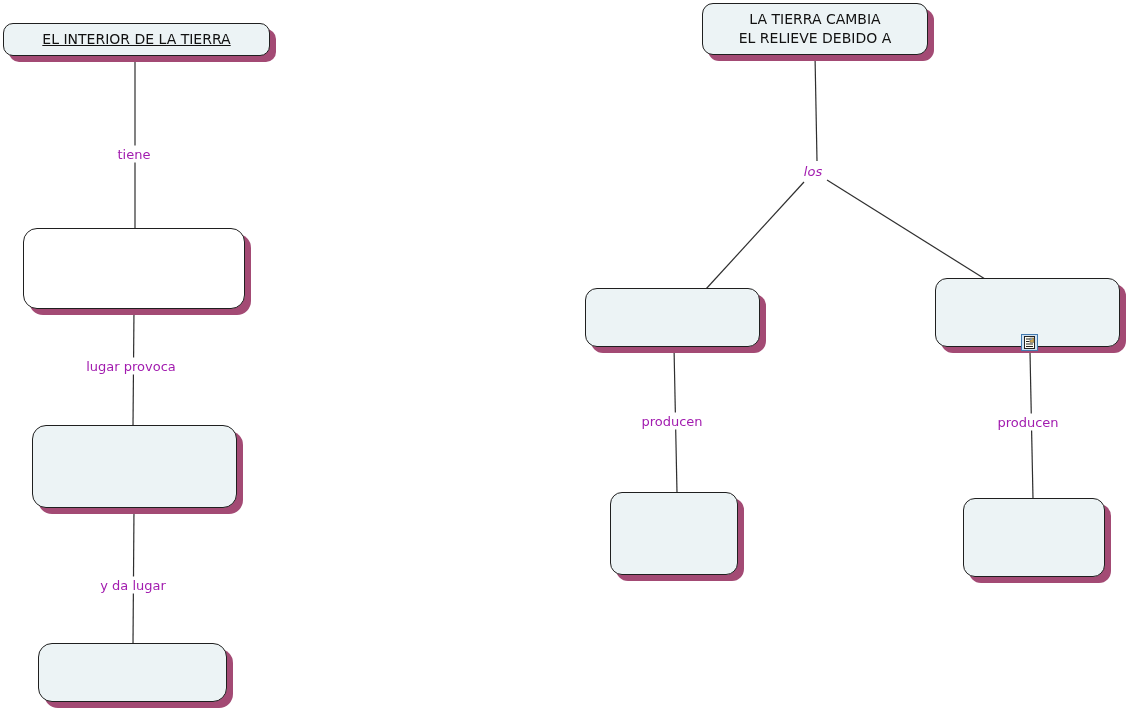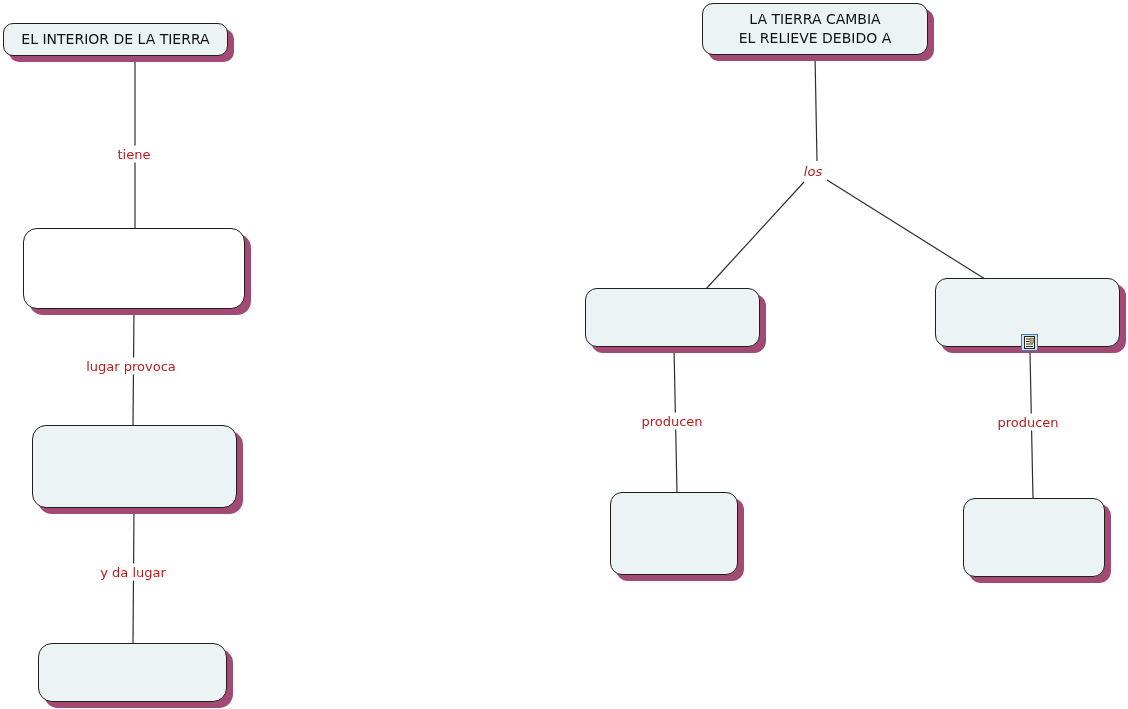--- a/index.html
+++ b/index.html
@@ -24,42 +24,42 @@
     white-space:pre-line;
     line-height:1.35;
     padding:14px 6px;
   }
   .node.white{background:#ffffff;}
   .linklabel{
     position:absolute;
     transform:translate(-50%,-50%);
     background:#ffffff;
     padding:1px 4px;
-    font-size:13px;color:#b91c1c;
+    font-size:13px;color:#a21caf;
     white-space:nowrap;
   }
   .resicon{
     position:absolute;
     width:17px;height:17px;
     cursor:pointer;
   }
   
-  #ln1{left:3px;top:23px;width:225px;height:33px;border-radius:10px;}
+  #ln1{left:3px;top:23px;width:267px;height:33px;border-radius:10px;text-decoration:underline;}
   #ln2{left:23px;top:228px;width:222px;height:81px;}
   #ln3{left:32px;top:425px;width:205px;height:83px;}
   #ln4{left:38px;top:643px;width:189px;height:59px;}
   #rn1{left:702px;top:3px;width:226px;height:52px;border-radius:11px;}
   #rn2{left:585px;top:288px;width:175px;height:59px;border-radius:12px;}
   #rn3{left:935px;top:278px;width:185px;height:69px;border-radius:12px;}
   #rn4{left:610px;top:492px;width:128px;height:83px;border-radius:12px;}
   #rn5{left:963px;top:498px;width:142px;height:79px;border-radius:12px;}
   
   #ll-tiene{left:134px;top:154px;}
   #ll-esto{left:131px;top:366px;}
-  #ll-ydalugar{left:133px;top:572px;}
+  #ll-ydalugar{left:133px;top:585px;}
   #ll-los{left:813px;top:171px;font-style:italic;}
   #ll-producen-l{left:672px;top:421px;}
   #ll-producen-r{left:1028px;top:422px;}
   #ricon{left:1021px;top:334px;}
 </style>
 </head>
 <body>
 
 <div class="canvas">
 

